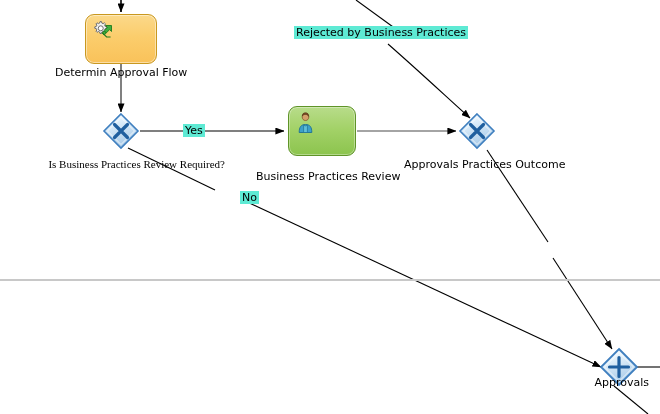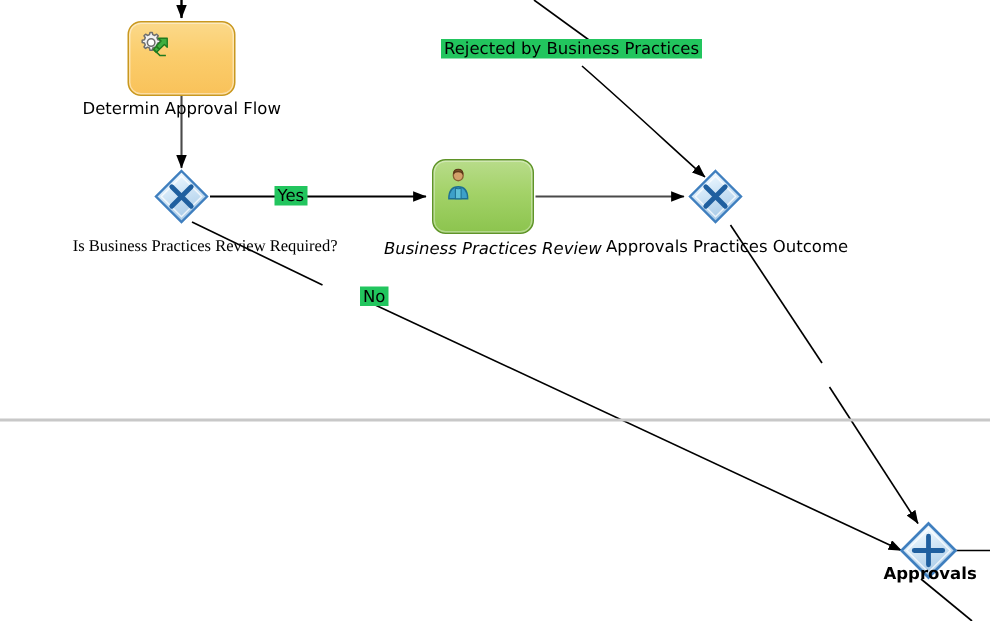--- a/index.html
+++ b/index.html
@@ -32,21 +32,21 @@
     white-space: nowrap;
     text-align: right;
     line-height: 13px;
   }
   .edge-label {
     position: absolute;
     font-family: "DejaVu Sans", sans-serif;
     font-size: 11px;
     color: #000000;
     white-space: nowrap;
-    background: #22c55e;
+    background: #5eead4;
     padding: 0 2px;
     line-height: 13px;
   }
   .task {
     position: absolute;
     border-radius: 9px;
     box-sizing: border-box;
   }
   .task-service {
     border: 1px solid #c9981f;
@@ -184,25 +184,25 @@
   <div class="task task-user" style="left:288px; top:106px; width:68px; height:50px;">
     <svg class="task-icon" viewBox="0 0 24 24" xmlns="http://www.w3.org/2000/svg">
       <path d="M11.5,2.5 c2.5,0 3.3,1.6 3.3,3.4 c0,2.0 -1.3,3.6 -3.3,3.6
                c-2.0,0 -3.3,-1.6 -3.3,-3.6 c0,-1.8 0.8,-3.4 3.3,-3.4 Z" fill="#d3a06a" stroke="#8a5f32" stroke-width="0.9"></path>
       <path d="M8.4,5.1 c0.4,-2.2 5.5,-2.4 6.1,0.2 c0.2,-2.4 -1.1,-3.5 -3.0,-3.5
                c-2.0,0 -3.3,1.1 -3.1,3.3 Z" fill="#7b4f27" stroke="#5a3718" stroke-width="0.7"></path>
       <path d="M5.2,21.5 c0,-5.2 1.6,-8.0 6.3,-8.0 c4.7,0 6.3,2.8 6.3,8.0 Z" fill="#3da0c9" stroke="#1e6f92" stroke-width="0.9"></path>
       <path d="M9.6,13.8 c0.6,1.4 3.2,1.4 3.8,0 l0,7.7 l-3.8,0 Z" fill="#5fc0d8" stroke="#1e6f92" stroke-width="0.7"></path>
     </svg>
   </div>
-  <div class="node-label" style="left:256px; top:159px; width:132px;font-style:italic;">Business Practices Review</div>
+  <div class="node-label" style="left:256px; top:170px; width:132px;">Business Practices Review</div>
 
   <div class="node-label" style="left:404px; top:158px; width:146px;">Approvals Practices Outcome</div>
 
-  <div class="node-label" style="left:589px; top:376px; width:60px;font-weight:bold;">Approvals</div>
+  <div class="node-label" style="left:589px; top:376px; width:60px;">Approvals</div>
 
   <div class="edge-label" style="left:183px; top:124px;">Yes</div>
 
   <div class="edge-label" style="left:240px; top:191px;">No</div>
 
   <div class="edge-label" style="left:294px; top:26px;">Rejected by Business Practices</div>
 
 
 </div>
 

